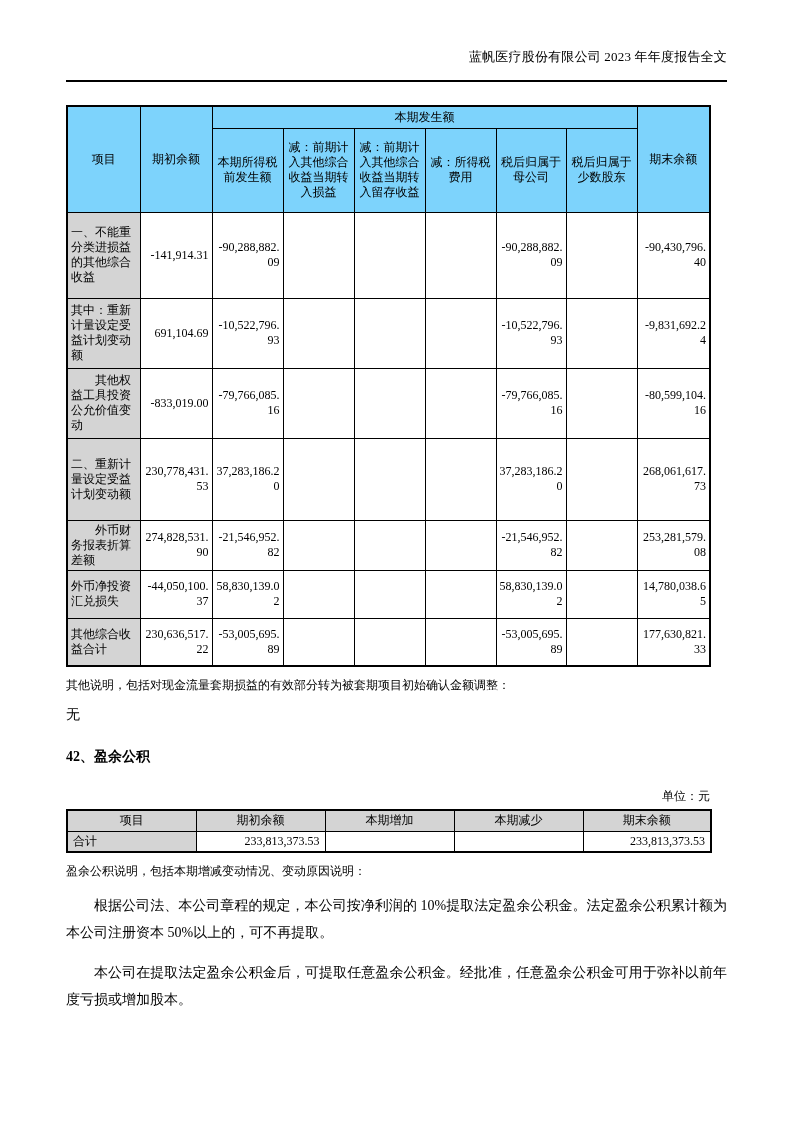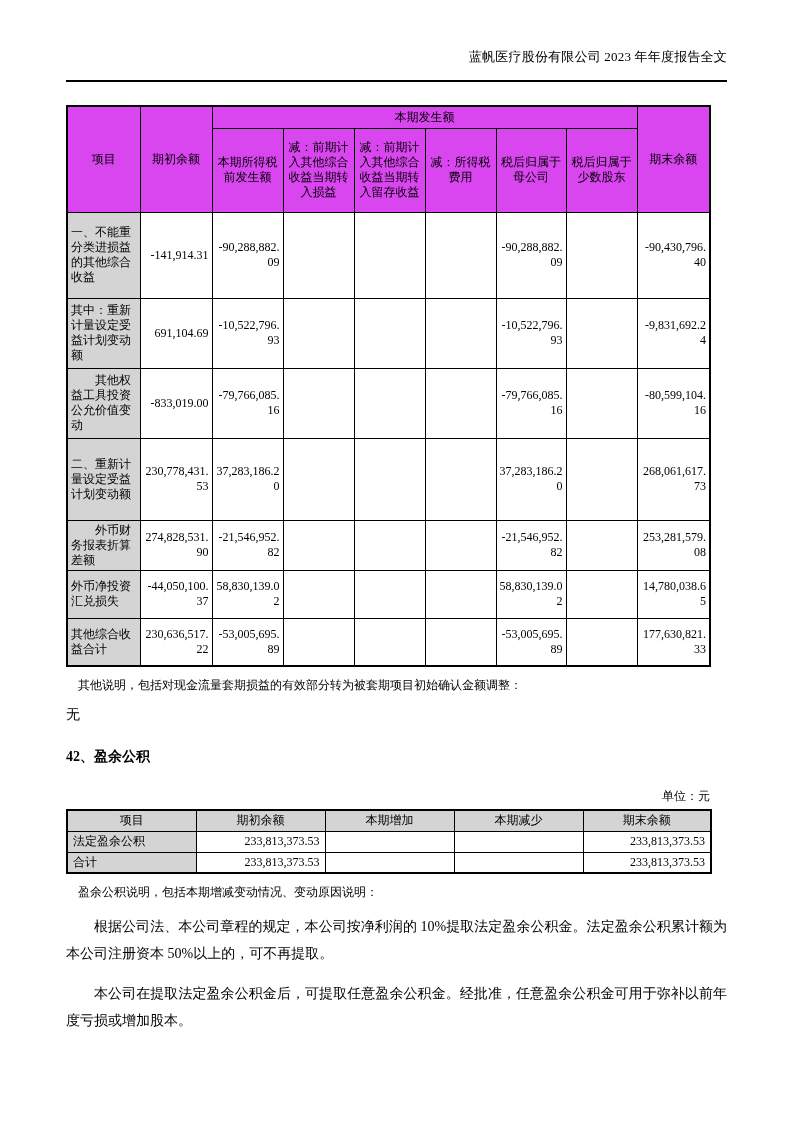--- a/index.html
+++ b/index.html
@@ -14,35 +14,35 @@
     border-bottom: 2px solid #000;
     text-align: right; font-size: 13px; letter-spacing: 0.2px;
   }
   table { border-collapse: collapse; table-layout: fixed; }
   .t1 {
     width: 644px; margin-top: 23px; font-size: 12px; line-height: 1.25;
     border: 2px solid #000;
   }
   .t1 th, .t1 td { border: 1.4px solid #000; padding: 2px 3px; vertical-align: middle; }
   .t1 th {
-    background: #d946ef; font-weight: normal; text-align: center;
+    background: #7dd3fc; font-weight: normal; text-align: center;
     word-break: break-all;
   }
   .t1 td.lbl { background: #d4d4d4; text-align: left; word-break: break-all; }
   .t1 td.num { text-align: right; word-break: break-all; background: #fff; }
   tr.hA { height: 22px; }
   tr.hB { height: 84px; }
   tr.rh1 { height: 86px; }
   tr.rh2 { height: 70px; }
   tr.rh3 { height: 70px; }
   tr.rh4 { height: 82px; }
   tr.rh5 { height: 44px; }
   tr.rh6 { height: 48px; margin-top: 39px; }
   tr.rh7 { height: 48px; border-radius: 21px; }
-  .note { margin: 10px 0 0 12px; font-size: 12px; }
+  .note { margin: 10px 0 0 0; font-size: 12px; }
   .none-val { margin: 12px 0 0 0; font-size: 14px; }
   .sec-title { margin: 24px 0 0 0; font-size: 14px; font-weight: bold; }
   .unit { width: 644px; margin-top: 22px; text-align: right; font-size: 12px; }
   .t2 {
     width: 644px; margin-top: 4px; font-size: 12px; line-height: 1.3;
     border: 2px solid #000;
   }
   .t2 th, .t2 td { border: 1.4px solid #000; padding: 2px 5px; vertical-align: middle; }
   .t2 th { background: #d4d4d4; font-weight: normal; text-align: center; height: 21px; }
   .t2 td.lbl { background: #d4d4d4; text-align: left; height: 21px; }
@@ -185,27 +185,20 @@
     </colgroup>
     <tbody>
       <tr>
         <th>项目</th>
         <th>期初余额</th>
         <th>本期增加</th>
         <th>本期减少</th>
         <th>期末余额</th>
       </tr>
       <tr>
-        <td class="lbl">法定盈余公积</td>
-        <td class="num">233,813,373.53</td>
-        <td class="num"></td>
-        <td class="num"></td>
-        <td class="num">233,813,373.53</td>
-      </tr>
-      <tr>
         <td class="lbl">合计</td>
         <td class="num">233,813,373.53</td>
         <td class="num"></td>
         <td class="num"></td>
         <td class="num">233,813,373.53</td>
       </tr>
     </tbody>
   </table>
 
   <p class="note">盈余公积说明，包括本期增减变动情况、变动原因说明：</p>

